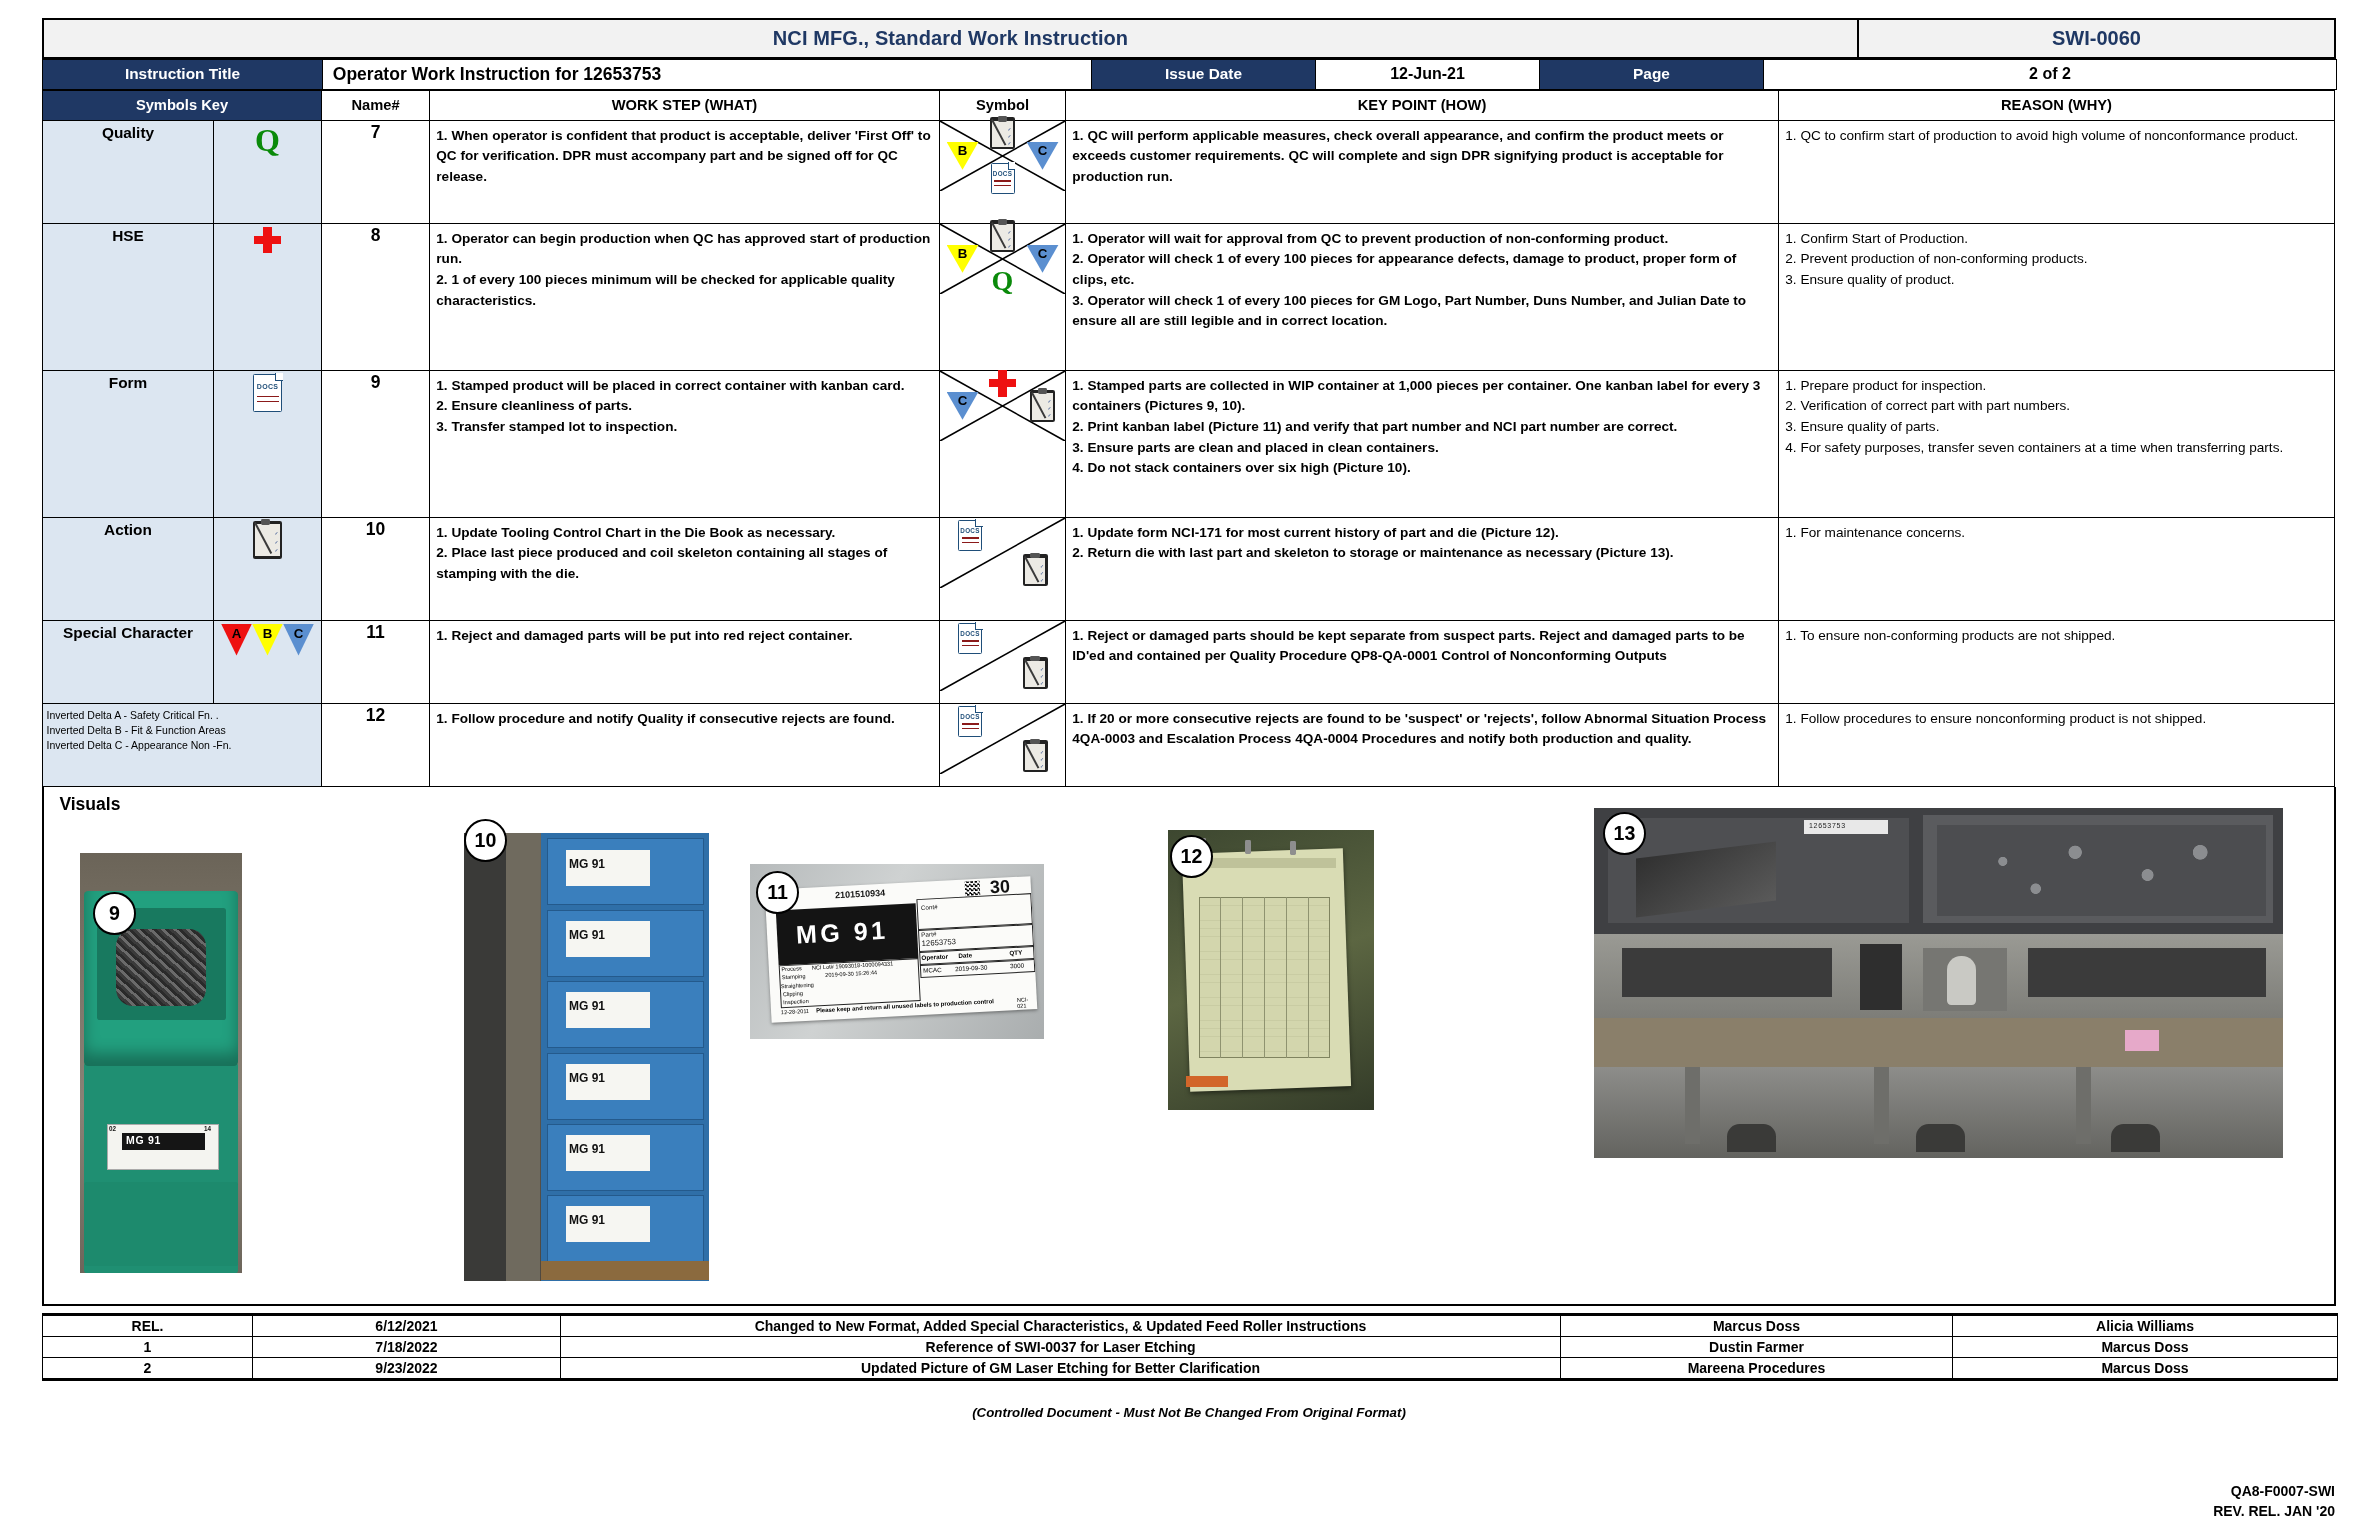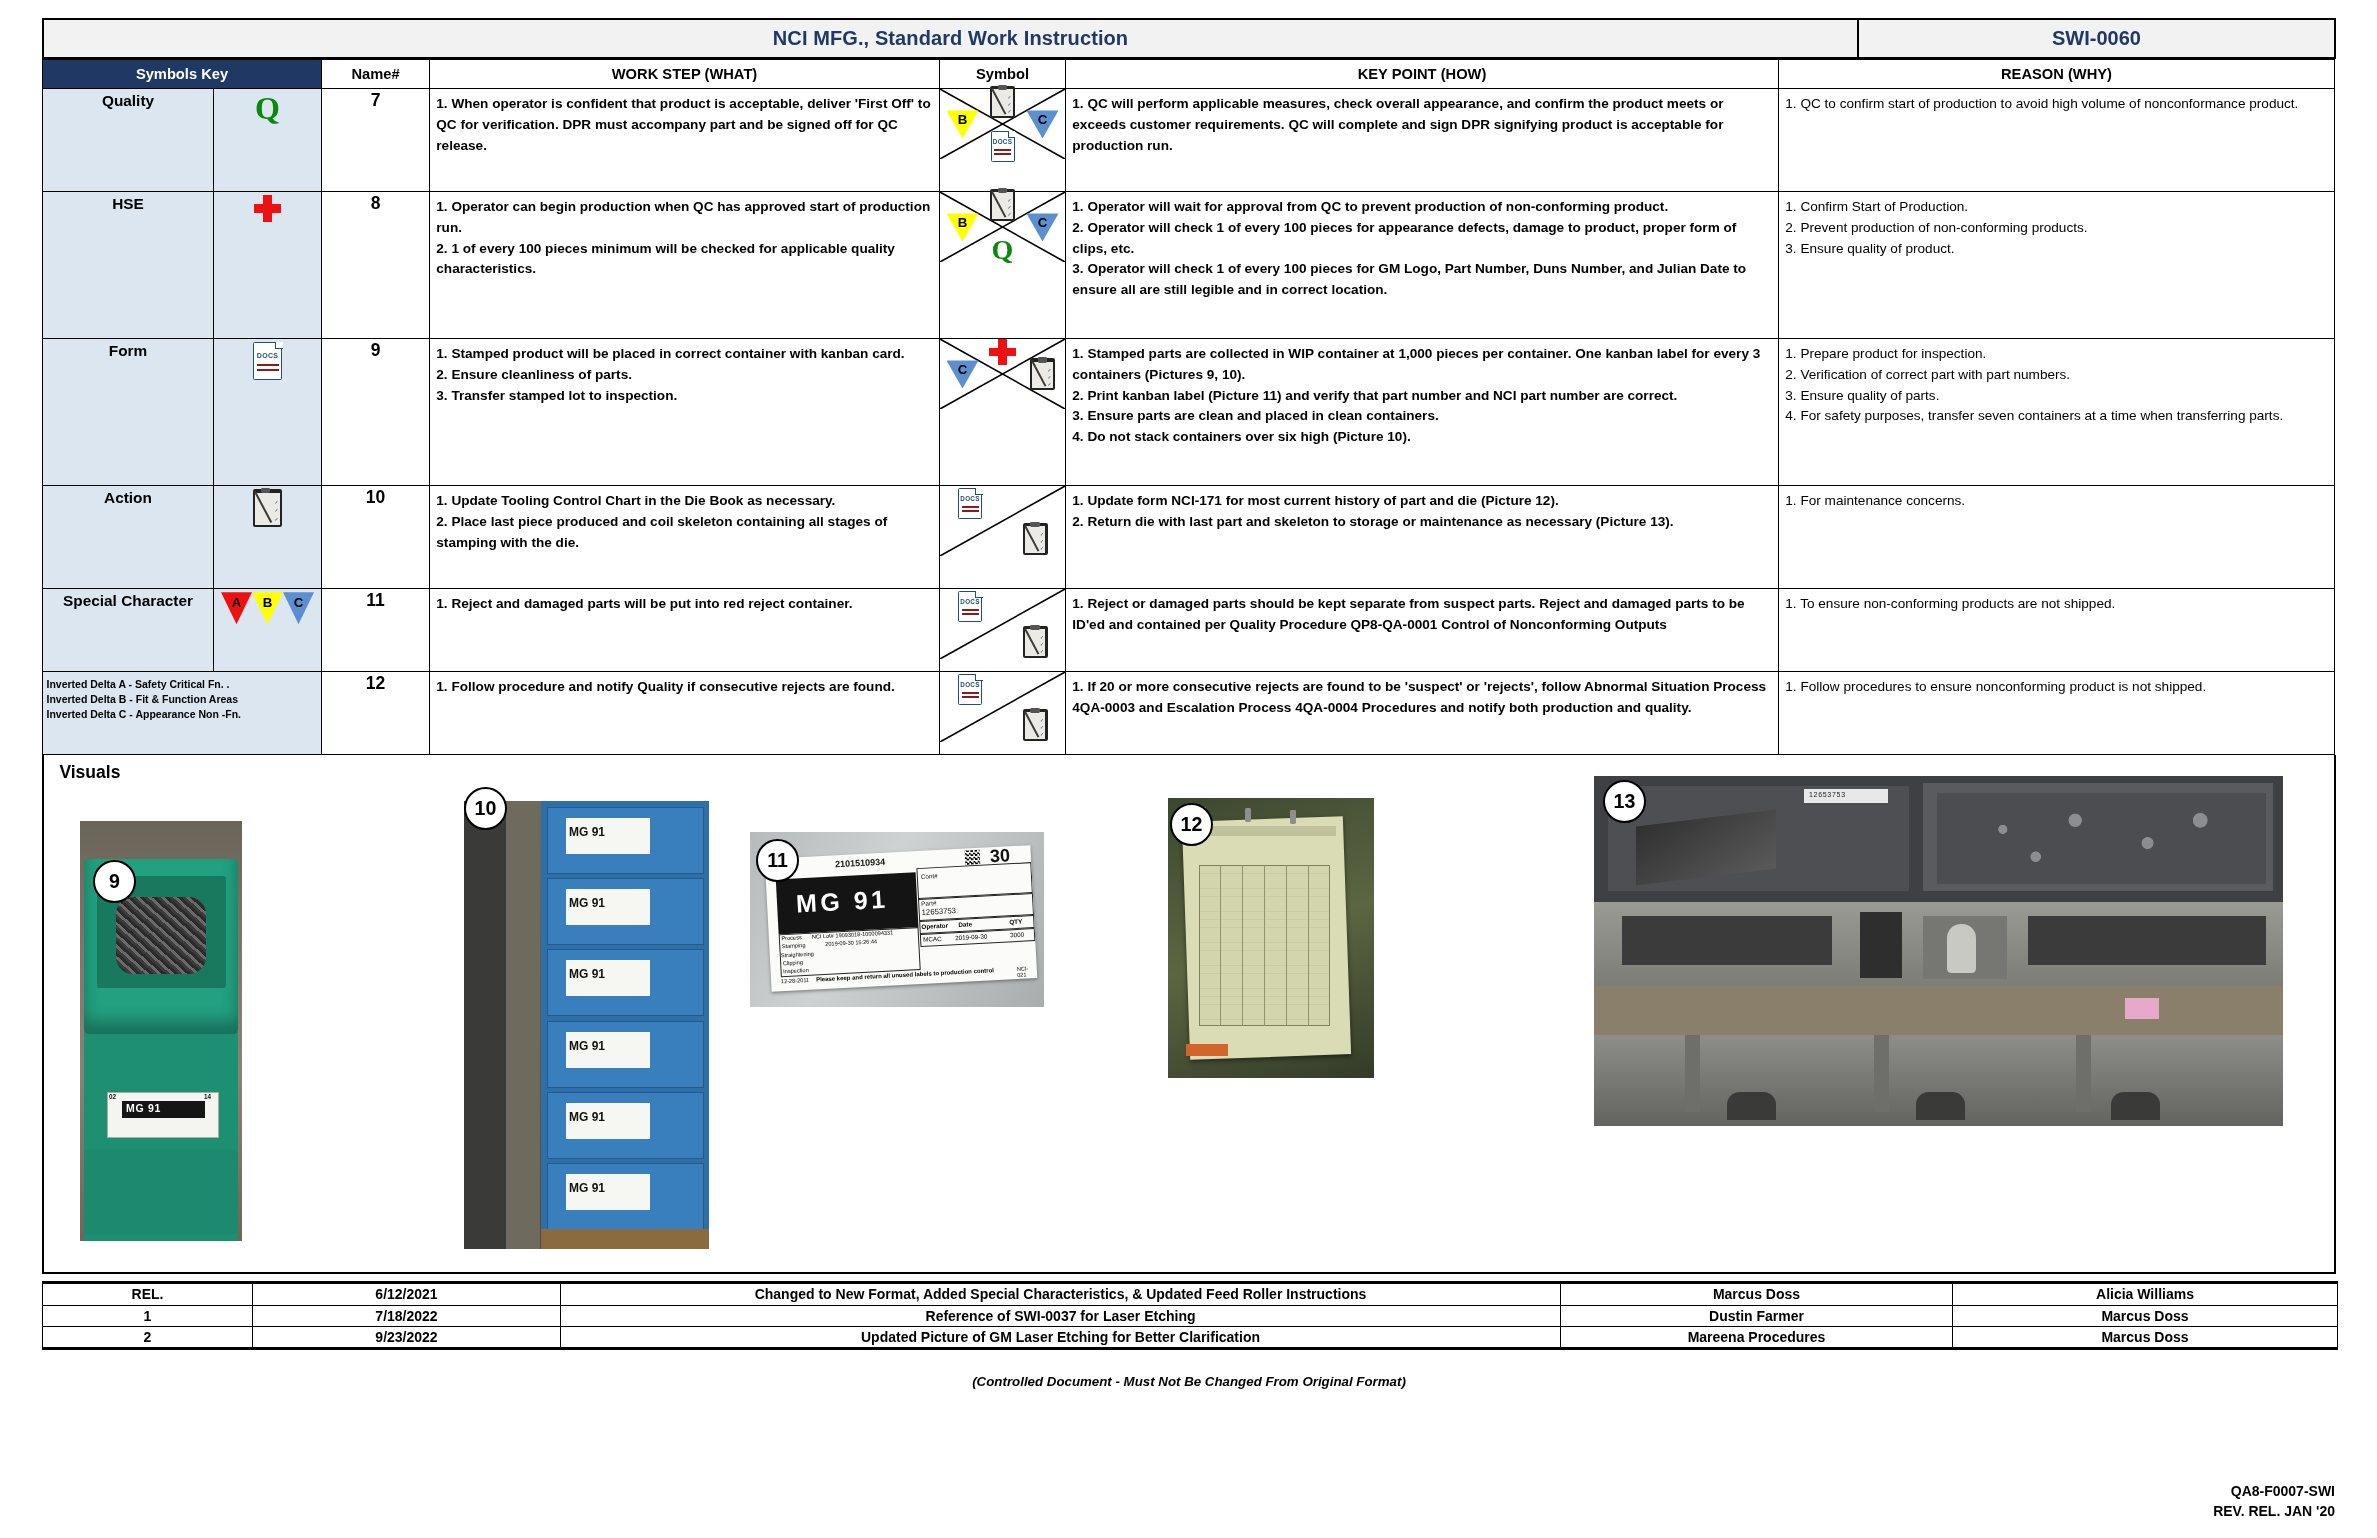--- a/index.html
+++ b/index.html
@@ -55,21 +55,21 @@
   }
   td.worktext, td.keypoint, td.reason {
     font-size:13.6px; font-weight:bold; line-height:1.52; padding:4.9px 5.6px 4.9px 6.3px;
     color:#000;
   }
   td.reason { font-weight:normal; }
   td.keypoint { font-weight:bold; }
   td.symcell { padding:0; position:relative; }
 
   .legendbox {
-    background:#dce6f1; font-size:10.5px; font-weight:bold; line-height:1.45;
+    background:#dce6f1; font-size:10.5px; font-weight:normal; line-height:1.45;
     padding:4.2px 3.5px; text-align:left; color:#000;
   }
 
   
   .gQ { color:#0a8a0a; font-size:32px; font-weight:bold; font-family:"Liberation Serif", serif; line-height:1; }
   .gCross { display:inline-block; position:relative; width:26.6px; height:26.6px; }
   .gCross::before, .gCross::after {
     content:""; position:absolute; background:#ee1111;
   }
   .gCross::before { left:9px; top:0; width:8.4px; height:26.6px; }
@@ -163,20 +163,28 @@
   <table class="hdr">
     <colgroup>
       <col style="width:280px">
         <col style="width:769px">
         <col style="width:224px">
       <col style="width:224px">
         <col style="width:224px">
         <col style="width:573px">
     </colgroup>
     <tbody>
+        <tr>
+      <td class="lbl">Instruction Title</td>
+      <td class="val">Operator Work Instruction for 12653753</td>
+      <td class="lbl">Issue Date</td>
+      <td class="val c">12-Jun-21</td>
+      <td class="lbl">Page</td>
+      <td class="val c">2 of 2</td>
+    </tr>
   </tbody>
     </table>
 
   <table class="main">
     <colgroup>
       <col style="width:171px">
         <col style="width:108px">
         <col style="width:108px">
       <col style="width:510px">
         <col style="width:126px">

